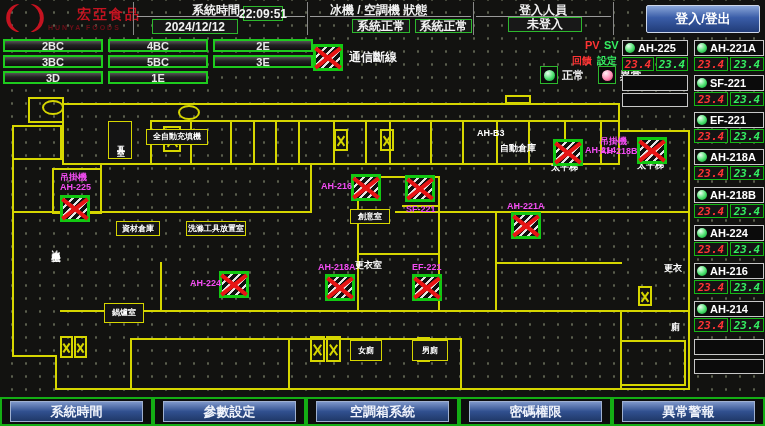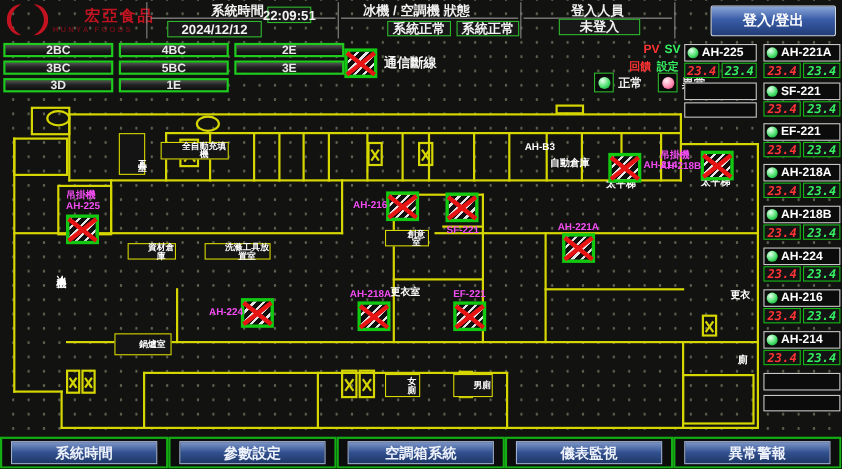--- a/index.html
+++ b/index.html
@@ -52,21 +52,21 @@
     font-size:11px;display:flex;align-items:center;justify-content:center;box-sizing:border-box;}
   .vcell.sv{color:#35ef62;}
   .ebox{position:absolute;border:1px solid #c8c8c8;background:#0b0b0b;box-sizing:border-box;}
   
   #floorplan{position:absolute;left:0;top:0;width:765px;height:426px;}
   .wline{position:absolute;background:#d6d600;}
   .wbox{position:absolute;border:2px solid #d6d600;box-sizing:border-box;}
   .circ{position:absolute;border:2px solid #d6d600;border-radius:50%;box-sizing:border-box;}
   .rlabel{position:absolute;border:1px solid #d6d600;color:#fff;font-size:8px;font-weight:bold;
     display:flex;align-items:center;justify-content:center;box-sizing:border-box;
-    background:#141414;text-align:center;line-height:1;padding-left:17px;}
+    background:#141414;text-align:center;line-height:1;}
   .tlabel{position:absolute;color:#fff;font-size:9px;font-weight:bold;white-space:nowrap;line-height:1.1;}
   .vtext{writing-mode:vertical-rl;text-orientation:upright;letter-spacing:1px;}
   .mlabel{position:absolute;color:#f44df4;font-size:9px;font-weight:bold;white-space:nowrap;line-height:1.15;}
   .marker{position:absolute;width:30px;height:27px;border:3px solid #12c912;box-sizing:border-box;
     background:repeating-linear-gradient(135deg,#e6e6e6 0 2px,#101010 2px 6px);cursor:pointer;}
   .marker::before,.marker::after{content:"";position:absolute;left:-4px;top:9px;width:32px;height:4px;
     background:#e81414;}
   .marker::before{transform:rotate(38deg);}
   .marker::after{transform:rotate(-38deg);}
   .xbox{position:absolute;border:2px solid #d6d600;box-sizing:border-box;}
@@ -146,21 +146,21 @@
       <div class="xbox" style="left: 326px; top: 336px; width: 15px; height: 26px;"></div>
       <div class="xbox" style="left: 417px; top: 337px; width: 13px; height: 25px;"></div>
       <div class="xbox" style="left: 60px; top: 336px; width: 13px; height: 22px;"></div>
       <div class="xbox" style="left: 74px; top: 336px; width: 13px; height: 22px;"></div>
       <div class="xbox" style="left: 638px; top: 286px; width: 14px; height: 20px;"></div>
       <div class="rlabel vtext" style="left: 108px; top: 121px; width: 24px; height: 38px;">工具室</div>
       <div class="rlabel" style="left: 146px; top: 129px; width: 62px; height: 16px;">全自動充填機</div>
       <div class="rlabel" style="left: 116px; top: 221px; width: 44px; height: 15px;">資材倉庫</div>
       <div class="rlabel" style="left: 186px; top: 221px; width: 60px; height: 15px;">洗滌工具放置室</div>
       <div class="rlabel" style="left: 350px; top: 209px; width: 40px; height: 15px;">創意室</div>
-      <div class="rlabel" style="left: 104px; top: 303px; width: 52px; height: 20px;">鍋爐室</div>
+      <div class="rlabel" style="left: 104px; top: 303px; width: 40px; height: 20px;">鍋爐室</div>
       <div class="rlabel" style="left: 350px; top: 340px; width: 32px; height: 21px;">女廁</div>
       <div class="rlabel" style="left: 412px; top: 340px; width: 36px; height: 21px;">男廁</div>
       <div class="tlabel vtext" style="left: 50px; top: 243px;">冰水主機</div>
       <div class="tlabel" style="left: 477px; top: 129px;">AH-B3</div>
       <div class="tlabel" style="left: 500px; top: 144px;">自動倉庫</div>
       <div class="tlabel" style="left: 551px; top: 163px;">太平梯</div>
       <div class="tlabel" style="left: 637px; top: 161px;">太平梯</div>
       <div class="tlabel" style="left: 355px; top: 261px;">更衣室</div>
       <div class="tlabel" style="left: 664px; top: 264px;">更衣</div>
       <div class="tlabel" style="left: 671px; top: 323px;">廁</div>
@@ -374,20 +374,20 @@
       <div class="ncell">
         <div class="nbtn">系統時間</div>
       </div>
       <div class="ncell">
         <div class="nbtn">參數設定</div>
       </div>
       <div class="ncell">
         <div class="nbtn">空調箱系統</div>
       </div>
       <div class="ncell">
-        <div class="nbtn">儀表監視</div>
+        <div class="nbtn">密碼權限</div>
       </div>
       <div class="ncell">
         <div class="nbtn">異常警報</div>
       </div>
     </nav>
 
 </div>
 
 </body></html>

